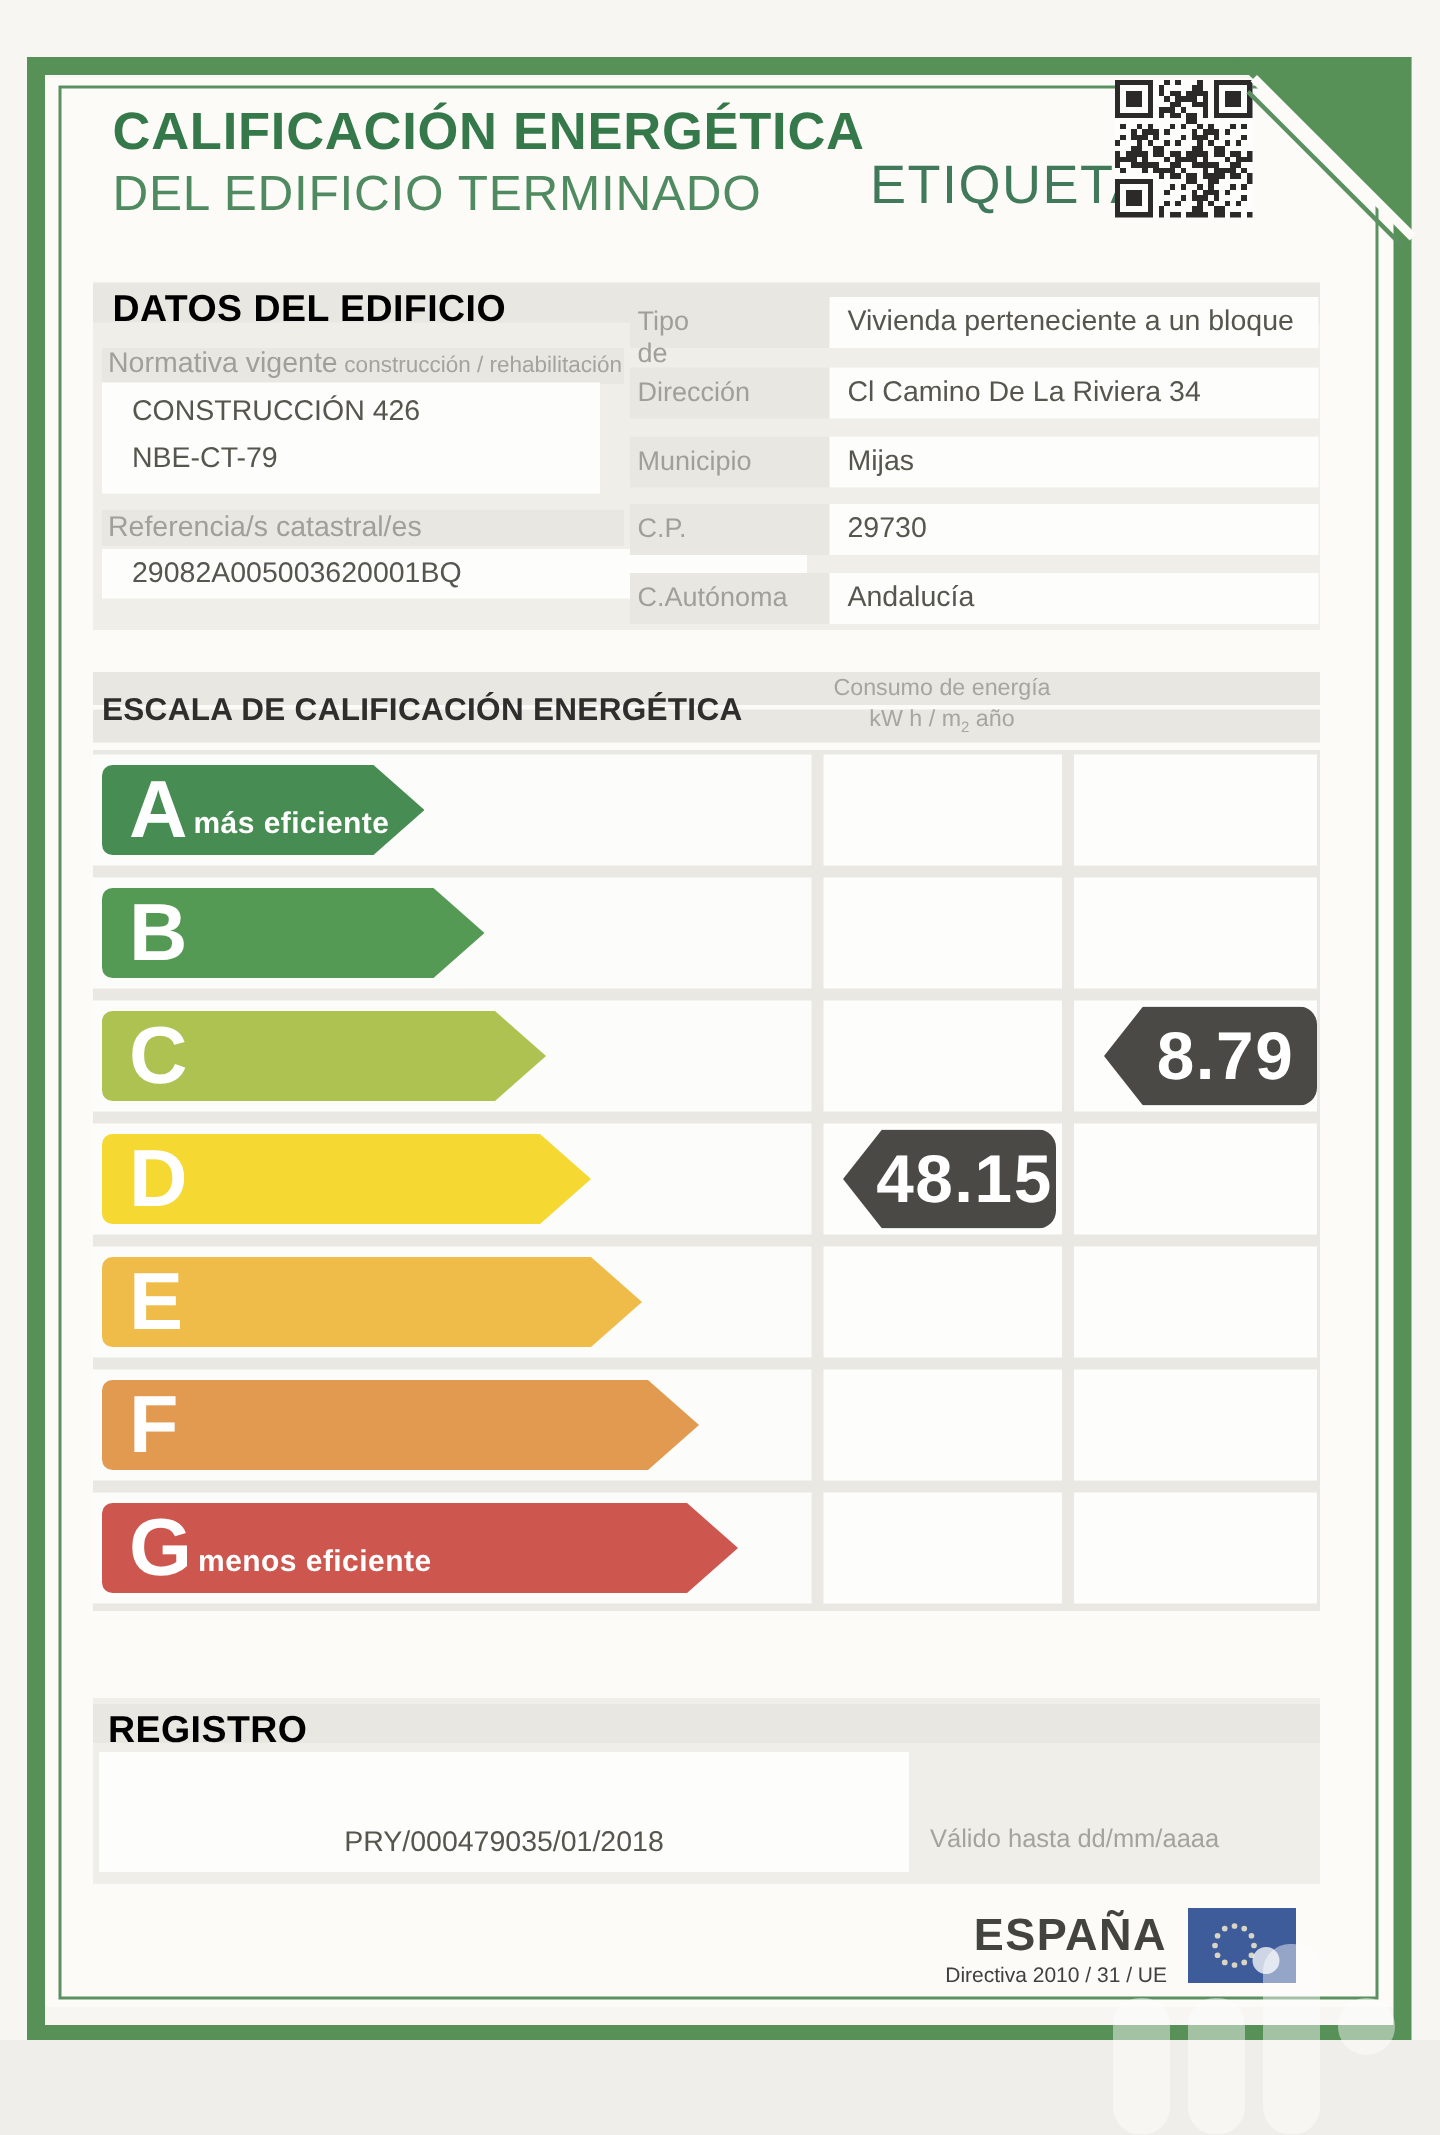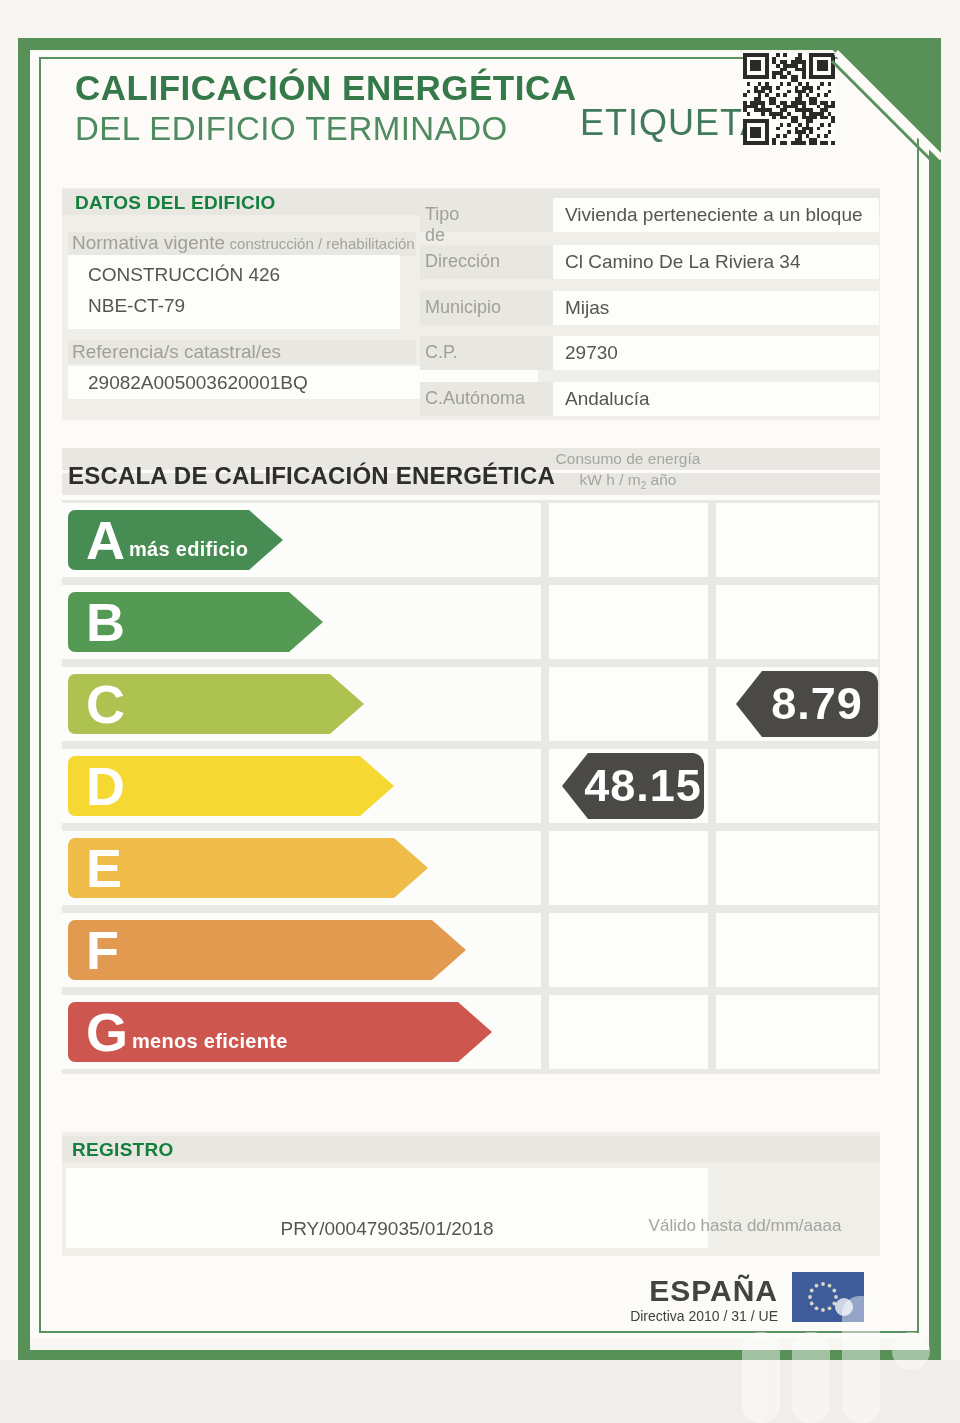--- a/index.html
+++ b/index.html
@@ -19,26 +19,26 @@
   .bottom-margin{left:0;top:1360px;width:960px;height:63px;background:#f0eeea;}
   
   .title1{left:75px;top:68px;font-size:35px;font-weight:bold;color:#35784a;letter-spacing:.5px;}
   .title2{left:75px;top:110px;font-size:33px;color:#4f8a60;letter-spacing:.5px;}
   .etiqueta{left:580px;top:102px;font-size:36px;color:#41795b;letter-spacing:1px;}
   .qr{left:743px;top:53px;width:92px;height:92px;}
   
   .panel{background:#efeee9;}
   .stripe{background:#e8e7e1;}
   .whitebox{background:#fdfdfb;}
-  .sec-heading{font-size:19px;font-weight:bold;color:#15803d;letter-spacing:.3px;}
+  .sec-heading{font-size:25px;font-weight:bold;color:#000000;letter-spacing:.3px;}
   .label{color:#a09f99;font-size:19px;}
   .label-sm{color:#a4a39d;font-size:15px;}
   .value{color:#56554e;font-size:19px;}
   
-  .escala-h{font-size:24px;font-weight:bold;color:#2f2e2c;letter-spacing:.2px;}
+  .escala-h{font-size:21px;font-weight:bold;color:#2f2e2c;letter-spacing:.2px;}
   .colhead{color:#a6a5a0;font-size:15.5px;text-align:center;line-height:21px;}
   .colhead sub{font-size:10px;}
   .row-band{position:absolute;left:62px;width:479px;height:74px;background:#fcfcfa;}
   .cell{position:absolute;height:74px;background:#fdfdfb;}
   .arrow{position:absolute;height:60px;border-radius:7px 0 0 7px;display:flex;align-items:center;
          clip-path:polygon(0 0,calc(100% - 34px) 0,100% 50%,calc(100% - 34px) 100%,0 100%);
          padding-left:18px;box-sizing:border-box;}
   .arrow .letter{font-size:54px;line-height:56px;font-weight:bold;color:#fff;}
   .arrow .tag{font-size:20px;font-weight:bold;color:#fff;align-self:flex-end;margin:0 0 9px 4px;letter-spacing:.3px;}
   .badge{position:absolute;width:142px;height:66px;border-radius:0 12px 12px 0;
@@ -348,21 +348,21 @@
     <span>kW h / m</span><sub>2</sub><span> año</span>
   </div>
 
   <div class="abs panel" style="left:62px;top:500px;width:818px;height:574px;background:#e9e8e3;"></div>
   <div id="rating-rows">
       <div class="row-band" style="top: 503px;"></div>
       <div class="cell" style="left: 549px; width: 159px; top: 503px;"></div>
       <div class="cell" style="left: 716px; width: 162px; top: 503px;"></div>
       <div class="arrow" style="left: 68px; top: 510px; width: 215px; background: rgb(71, 140, 82);">
         <span class="letter">A</span>
-        <span class="tag">más edificio</span>
+        <span class="tag">más eficiente</span>
       </div>
       <div class="row-band" style="top: 585px;"></div>
       <div class="cell" style="left: 549px; width: 159px; top: 585px;"></div>
       <div class="cell" style="left: 716px; width: 162px; top: 585px;"></div>
       <div class="arrow" style="left: 68px; top: 592px; width: 255px; background: rgb(85, 154, 84);">
         <span class="letter">B</span>
       </div>
       <div class="row-band" style="top: 667px;"></div>
       <div class="cell" style="left: 549px; width: 159px; top: 667px;"></div>
       <div class="cell" style="left: 716px; width: 162px; top: 667px;"></div>
@@ -398,24 +398,24 @@
         <span class="num">48.15</span>
       </div>
       <div class="badge" style="background: rgb(74, 73, 69); top: 671px; left: 736px;">
         <span class="num">8.79</span>
       </div>
     </div>
 
   <div class="abs panel" style="left:62px;top:1132px;width:818px;height:124px;"></div>
   <div class="abs stripe" style="left:62px;top:1136px;width:818px;height:26px;"></div>
   <div class="abs sec-heading" style="left:72px;top:1139px;">REGISTRO</div>
-  <div class="abs whitebox" style="left:66px;top:1168px;width:642px;height:80px;">
+  <div class="abs whitebox" style="left:66px;top:1168px;width:540px;height:80px;">
     <div class="value" style="position:absolute;bottom:8px;width:100%;text-align:center;">PRY/000479035/01/2018</div>
   </div>
-  <div class="abs valido" style="left:620px;top:1216px;width:250px;text-align:center;">Válido hasta dd/mm/aaaa</div>
+  <div class="abs valido" style="left:620px;top:1216px;width:250px;text-align:left;">Válido hasta dd/mm/aaaa</div>
 
   <div class="abs espana" style="left:560px;top:1274px;width:218px;text-align:right;">ESPAÑA</div>
   <div class="abs directiva" style="left:560px;top:1308px;width:218px;text-align:right;">Directiva 2010 / 31 / UE</div>
   <svg class="abs" style="left:792px;top:1272px;" width="72" height="50" viewBox="0 0 72 50">
     <rect x="0" y="0" width="72" height="50" fill="#3d5c99"></rect>
     <g id="eu-stars" fill="#d9d5c4">
         <circle cx="31.0" cy="12.0" r="1.9"></circle>
         <circle cx="37.5" cy="13.7" r="1.9"></circle>
         <circle cx="42.3" cy="18.5" r="1.9"></circle>
         <circle cx="44.0" cy="25.0" r="1.9"></circle>

